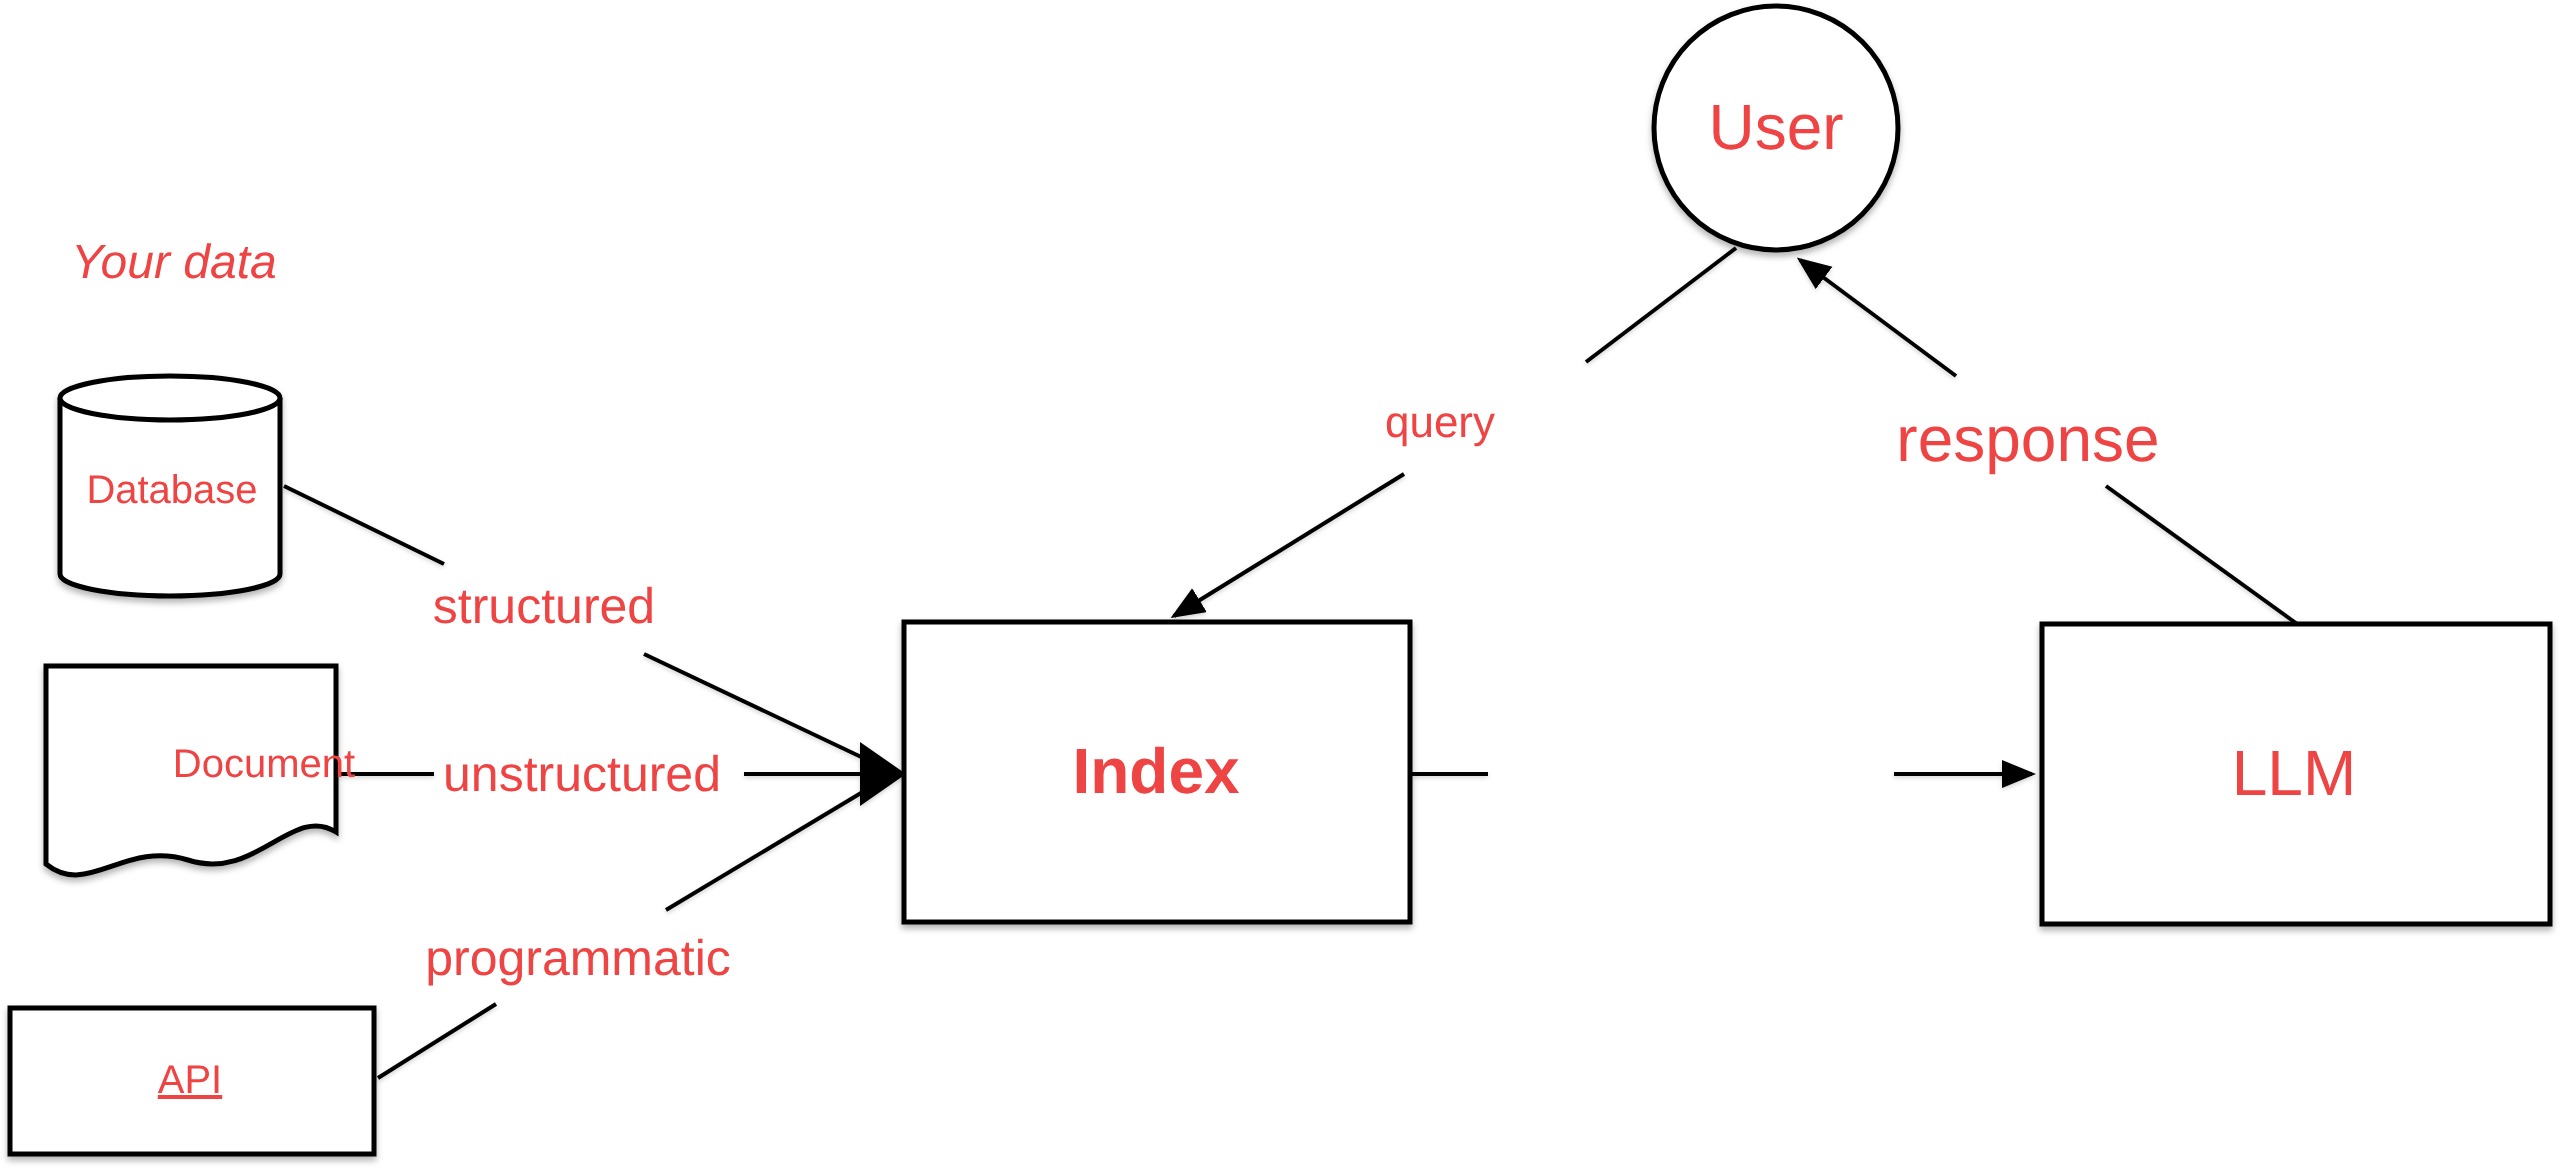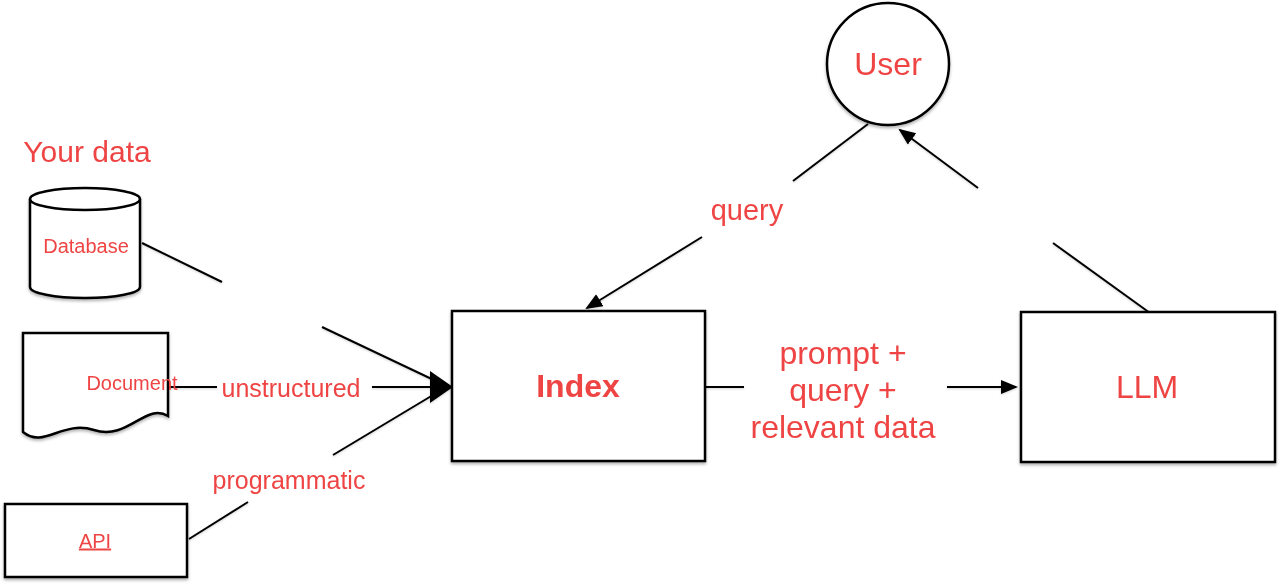--- a/index.html
+++ b/index.html
@@ -84,41 +84,38 @@
       <rect x="5" y="504" width="182" height="73"></rect>
 
       <rect x="452" y="311" width="253" height="150"></rect>
 
       <rect x="1021" y="312" width="254" height="150"></rect>
 
       <circle cx="888" cy="64" r="61"></circle>
     </g>
   </svg>
 
-  <div class="lbl" style="left:87px; top:152px; font-size:30px;">Your data</div>
+  <div class="lbl" style="left:87px; top:132px; font-size:24px;font-style:italic;">Your data</div>
 
   <div class="lbl" style="left:86px; top:246px; font-size:20px;">Database</div>
 
   <div class="lbl" style="left:96px; top:383px; font-size:20px;margin-left:36px;">Document</div>
 
   <div class="lbl" style="left:95px; top:541px; font-size:20px;text-decoration:underline;">API</div>
 
   <div class="lbl" style="left:578px; top:386px; font-size:32px;font-weight:bold;">Index</div>
 
   <div class="lbl" style="left:1147px; top:387px; font-size:32px;">LLM</div>
 
   <div class="lbl" style="left:888px; top:64px; font-size:32px;">User</div>
 
+  <div class="lbl" style="left:272px; top:304px; font-size:25px;">structured</div>
 
   <div class="lbl" style="left:289px; top:480px; font-size:25px;">programmatic</div>
 
   <div class="lbl" style="left:291px; top:388px; font-size:25px;">unstructured</div>
 
-  <div class="lbl" style="left:747px; top:211px; font-size:29px;">query</div>
+  <div class="lbl" style="left:720px; top:211px; font-size:22px;">query</div>
 
+  <div class="lbl" style="left:1014px; top:220px; font-size:32px;">response</div>
 
-  <div class="lbl lbl-multiline" style="left:843px; top:390px; font-size:32px;">
-    <div>prompt +</div>
-    <div>query +</div>
-    <div>relevant data</div>
-  </div>
 
 </div>
 
 </body></html>

